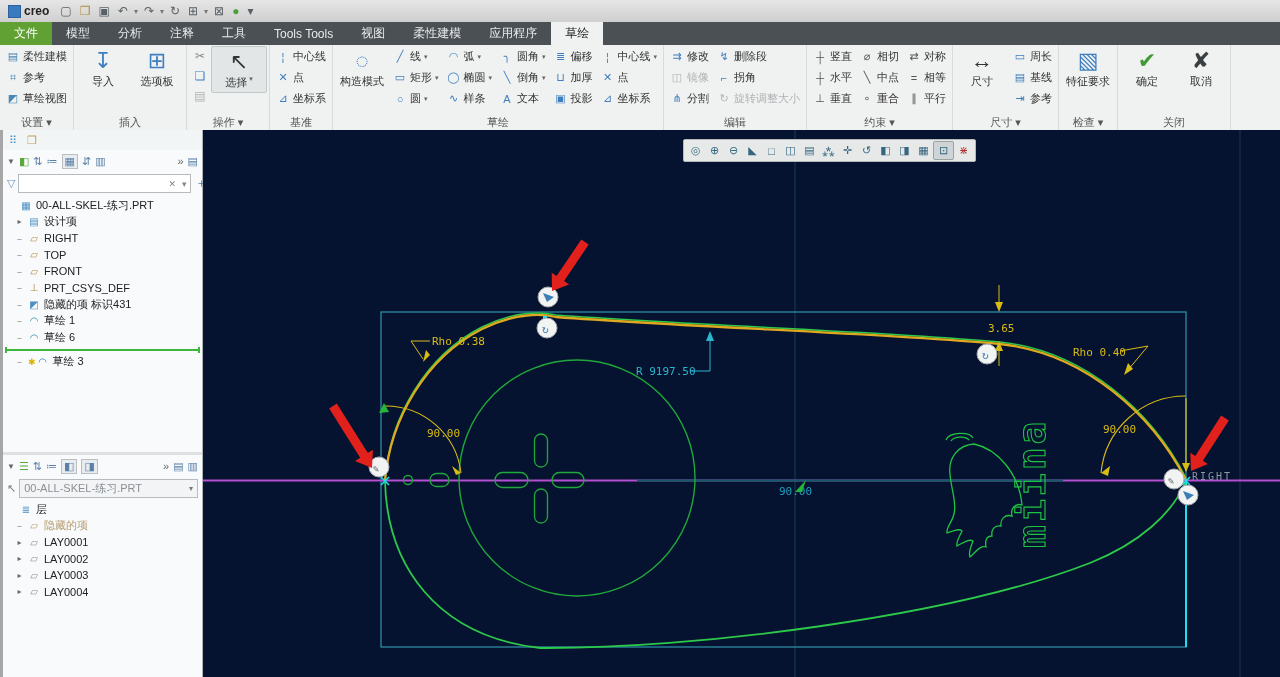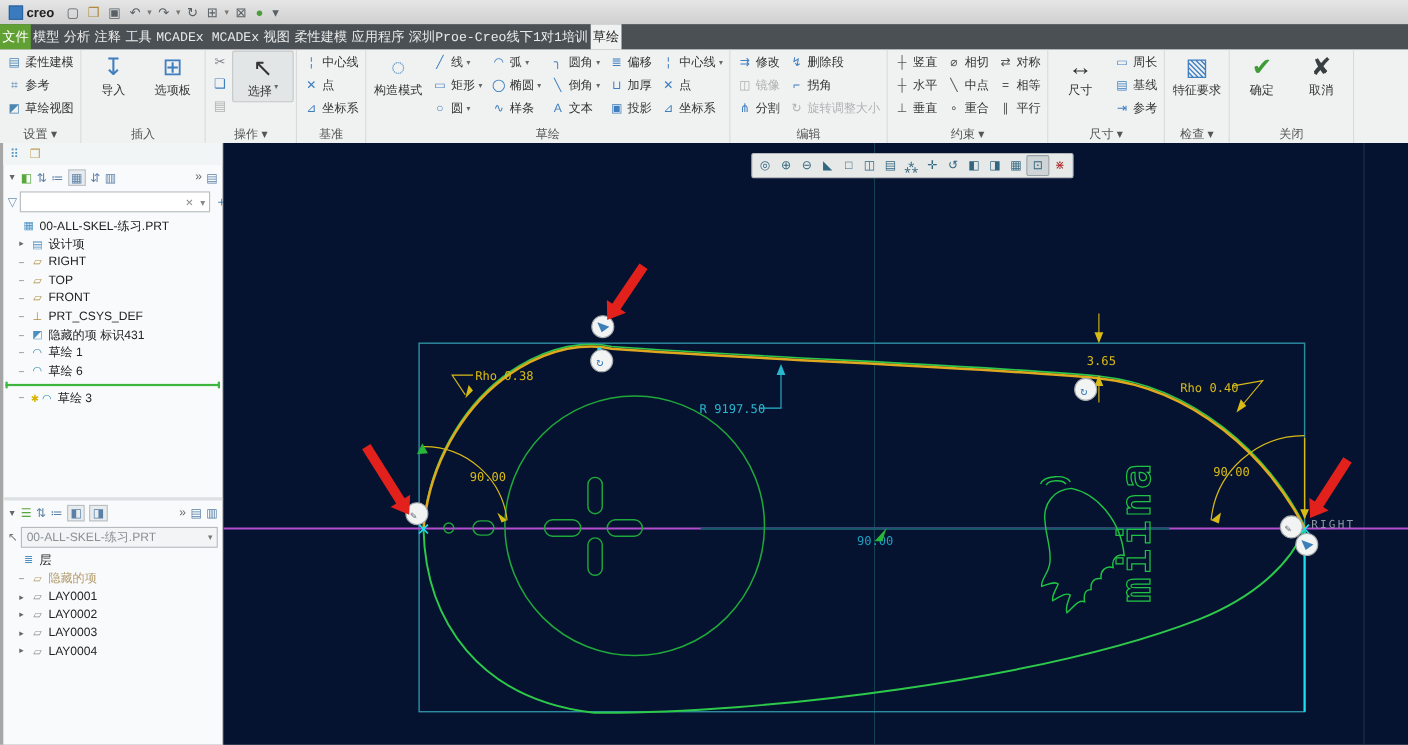--- a/index.html
+++ b/index.html
@@ -9,21 +9,21 @@
     background:linear-gradient(#e6e6e6,#cfcfcf);border-bottom:1px solid #b7b7b7;
     display:flex;align-items:center;font-size:11px;color:#333;}
   .logo{display:flex;align-items:center;gap:3px;padding:0 8px;font-weight:bold;font-size:12px;color:#222;}
   .logo-box{width:11px;height:11px;background:#3a7bbf;border:1px solid #2c619b;display:inline-block;}
   .qat{display:flex;align-items:center;gap:2px;}
   .qat span{display:inline-block;padding:0 3px;color:#5a6166;font-size:12px;cursor:default;}
   .qat .dd{font-size:8px;color:#777;padding:0 1px;}
   .titlebar .title{position:absolute;left:50%;transform:translateX(-50%);color:#222;font-size:12px;white-space:nowrap;}
   
   .menubar{position:absolute;left:0;top:22px;width:1280px;height:23px;background:#4b5055;display:flex;align-items:stretch;}
-  .mtab{display:flex;align-items:center;padding:0 2px;font-size:12px;color:#e8eaea;cursor:default;white-space:nowrap;font-family:Liberation Mono, monospace;}
+  .mtab{display:flex;align-items:center;padding:0 14px;font-size:12px;color:#e8eaea;cursor:default;white-space:nowrap;}
   .mtab.file{background:#61a133;color:#fff;}
   .mtab.active{background:#f0f1f1;color:#222;}
   
   .ribbon{position:absolute;left:0;top:45px;width:1280px;height:85px;background:#f0f1f1;
     border-bottom:1px solid #c9cdce;display:flex;align-items:stretch;overflow:hidden;}
   .rgroup{display:flex;flex-direction:column;border-right:1px solid #d9dbdb;padding:1px 2px 0 2px;}
   .rcells{flex:1;display:flex;align-items:flex-start;}
   .rlabel{height:15px;font-size:11px;color:#555;text-align:center;line-height:14px;white-space:nowrap;padding:0 4px;}
   .rcol{display:flex;flex-direction:column;justify-content:flex-start;}
   .rbtn{display:flex;align-items:center;gap:3px;height:21px;padding:0 4px;font-size:11px;color:#333;white-space:nowrap;cursor:default;}
@@ -104,25 +104,24 @@
       <span style="color: rgb(90, 97, 102);">▾</span>
     </div>
 </div>
 
 <div class="menubar" id="menubar">
     <div class="mtab file">文件</div>
     <div class="mtab">模型</div>
     <div class="mtab">分析</div>
     <div class="mtab">注释</div>
     <div class="mtab">工具</div>
-    <div class="mtab">MCADEx MCADEx</div>
+    <div class="mtab">Tools Tools</div>
     <div class="mtab">视图</div>
     <div class="mtab">柔性建模</div>
     <div class="mtab">应用程序</div>
-    <div class="mtab">深圳Proe-Creo线下1对1培训</div>
     <div class="mtab active">草绘</div>
   </div>
 
 <div class="ribbon" id="ribbon">
     <div class="rgroup">
       <div class="rcells">
         <div class="rcol">
           <div class="rbtn">
             <span class="ric" style="color: rgb(75, 134, 178);">▤</span>
             <span>柔性建模</span>

